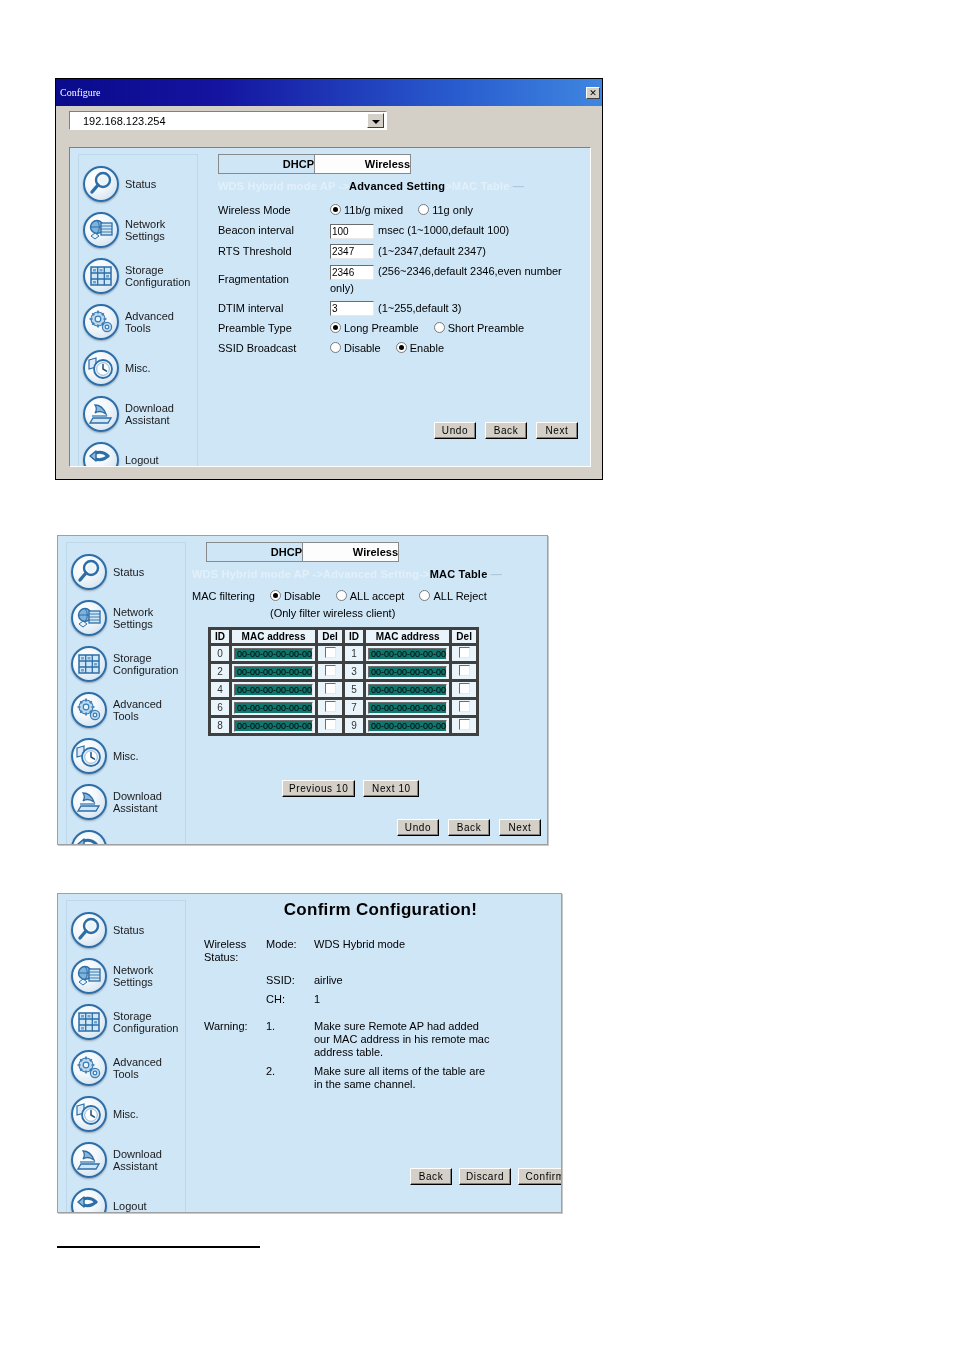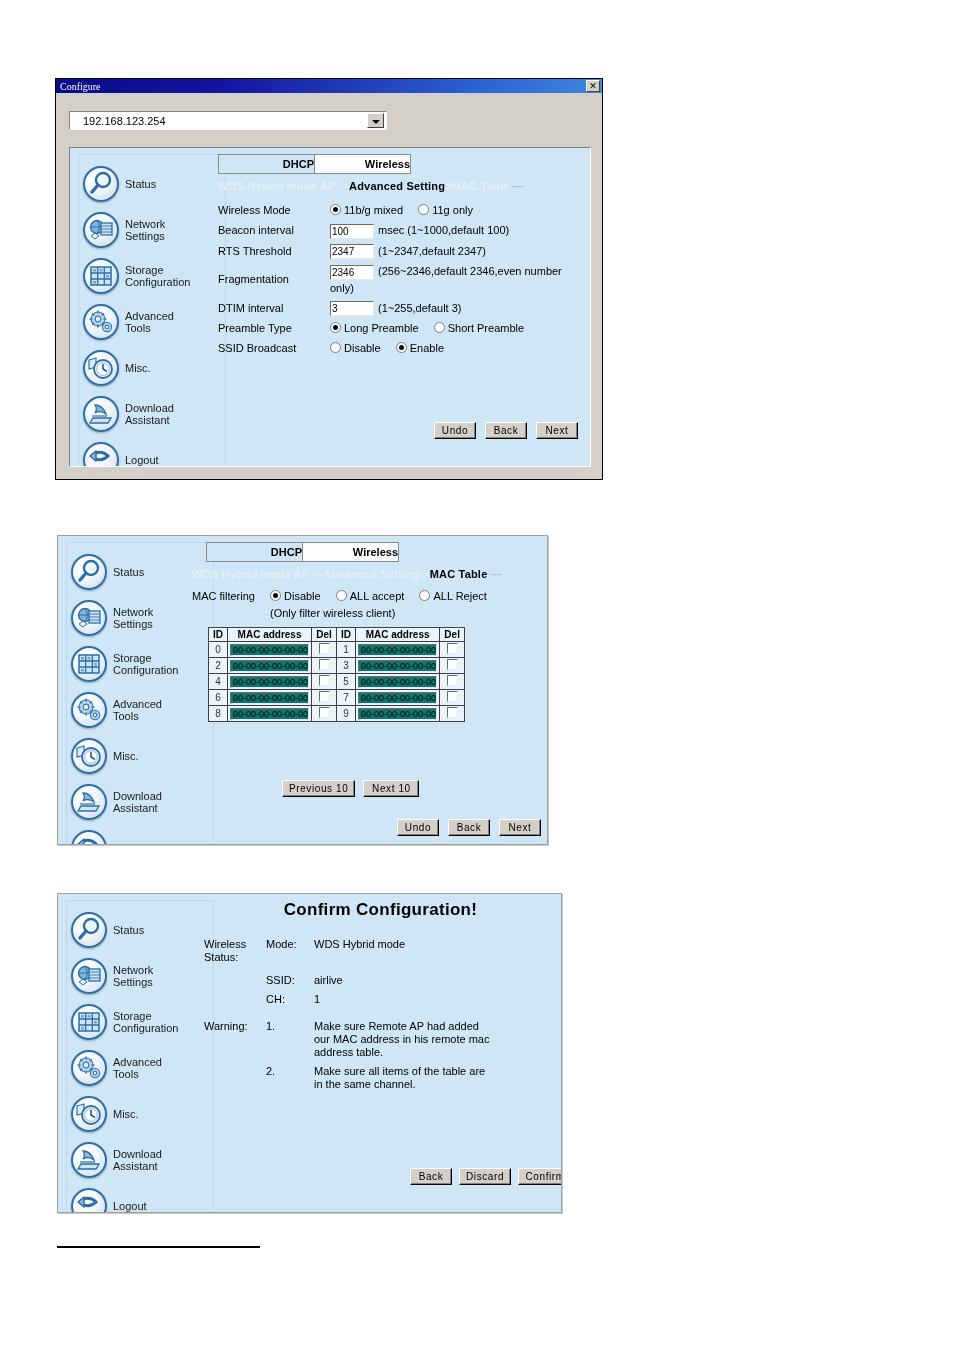--- a/index.html
+++ b/index.html
@@ -18,21 +18,21 @@
   
   .win {
     position: absolute;
     left: 55px; top: 78px;
     width: 548px; height: 402px;
     background: #d4d0c8;
     border: 1px solid #000;
     box-sizing: border-box;
   }
   .titlebar {
-    height: 14px;
+    height: 27px;
     background: linear-gradient(to right, #0a0a8c 0%, #1414a0 30%, #2a5fd0 75%, #3f86e0 100%);
     display: flex;
     align-items: center;
     padding: 0 2px 0 4px;
     box-sizing: border-box;
   }
   .title-text {
     color: #fff;
     font-size: 10px;
     font-family: "Liberation Serif", serif;
@@ -134,21 +134,21 @@
     overflow: hidden;
   }
   .webpanel.standalone {
     border: 1px solid #a0a0a0;
     box-shadow: 1px 1px 0 #c8c8c8;
   }
 
   .sidebar {
     position: absolute;
     left: 8px; top: 6px;
-    width: 148px;
+    width: 120px;
     bottom: 0;
     border: 1px solid #bcd8ea;
     border-bottom: none;
     box-sizing: border-box;
     padding-top: 6px;
   }
   .side-item {
     display: flex;
     align-items: center;
     height: 46px;
@@ -290,21 +290,21 @@
   .btnrow { position: absolute; display: flex; gap: 9px; }
 
   
   .mac-table {
     border-collapse: collapse;
     border: 1px solid #8fa8bb;
     background: #eaf4fb;
     margin-top: 6px;
   }
   .mac-table th, .mac-table td {
-    border: 1px solid #404040;
+    border: 3px solid #404040;
     font-size: 10px;
     font-family: "Liberation Sans", sans-serif;
     color: #000;
     padding: 1px 2px;
     text-align: center;
   }
   .mac-table th { font-weight: bold; }
   .mac-table td.idcell { width: 14px; color: #333; }
   .mac-table td.delcell { width: 20px; }
   .mac-in {

